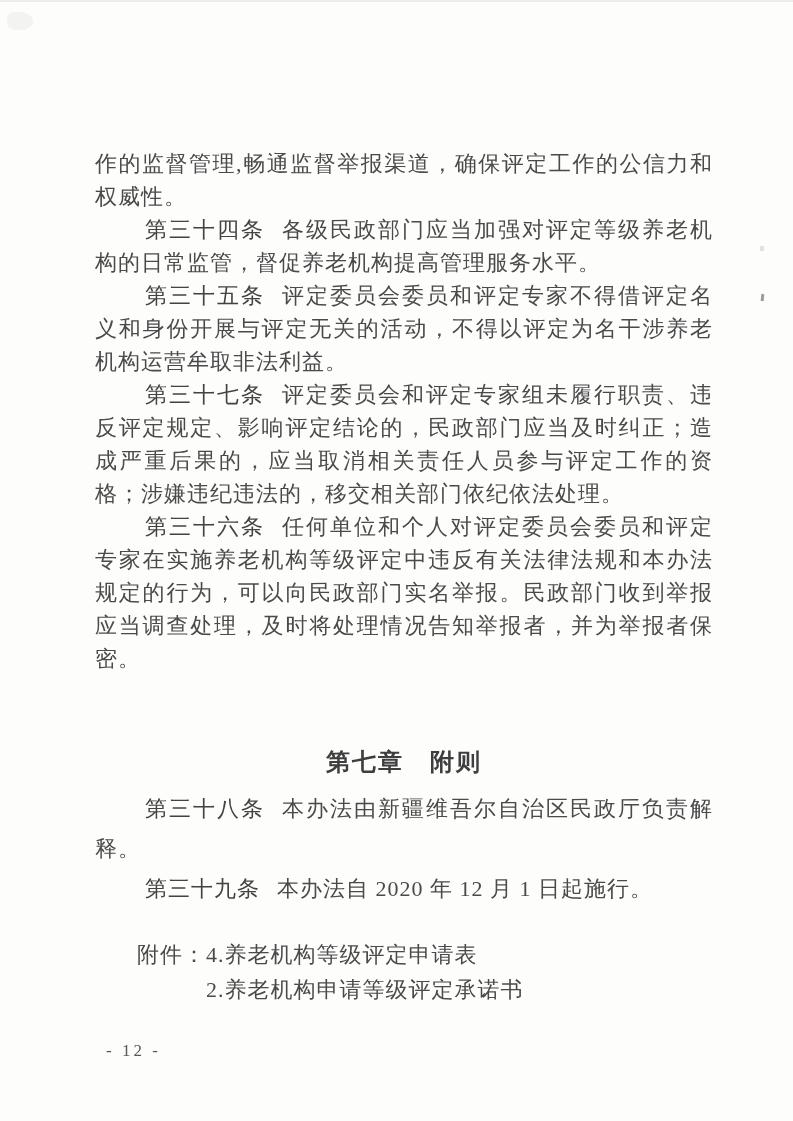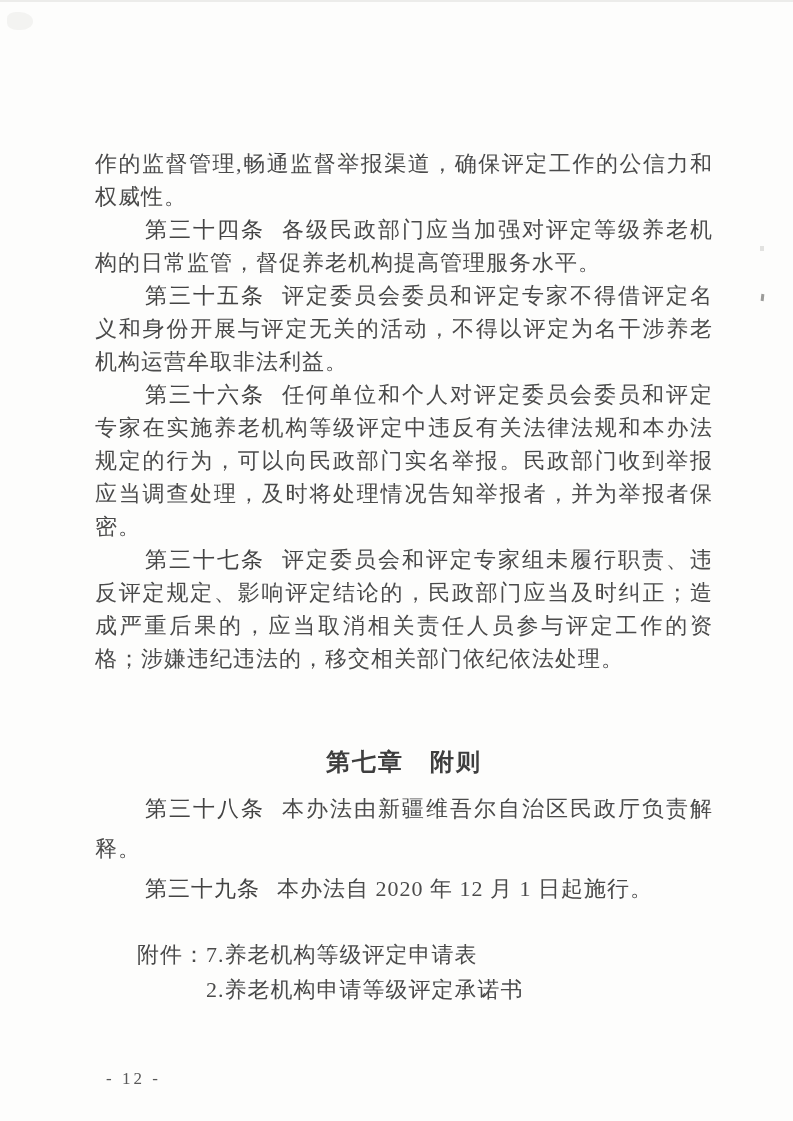--- a/index.html
+++ b/index.html
@@ -77,56 +77,55 @@
     color: #4a4a4a;
   }
   .att-items { flex: 1 1 auto; }
   .page-number {
     position: absolute;
     left: 106px; top: 1041px;
     font-size: 17px;
     line-height: 20px;
     color: #585858;
     letter-spacing: 3px;
-    margin-top: 28px;
   }
 </style>
 </head>
 <body>
 
 <div class="page">
 
   <div class="scan-edge-top"></div>
   <div class="smudge"></div>
   <div class="tick-1"></div>
   <div class="tick-2"></div>
 
   <div class="content">
 
     <p class="para"><span>作的监督管理,畅通监督举报渠道，确保评定工作的公信力和权威性。</span></p>
 
     <p class="para indented"><span class="article-label">第三十四条</span><span>各级民政部门应当加强对评定等级养老机构的日常监管，督促养老机构提高管理服务水平。</span></p>
 
     <p class="para indented"><span class="article-label">第三十五条</span><span>评定委员会委员和评定专家不得借评定名义和身份开展与评定无关的活动，不得以评定为名干涉养老机构运营牟取非法利益。</span></p>
 
+    <p class="para indented"><span class="article-label">第三十七条</span><span>评定委员会和评定专家组未履行职责、违反评定规定、影响评定结论的，民政部门应当及时纠正；造成严重后果的，应当取消相关责任人员参与评定工作的资格；涉嫌违纪违法的，移交相关部门依纪依法处理。</span></p>
+
     <p class="para indented"><span class="article-label">第三十六条</span><span>任何单位和个人对评定委员会委员和评定专家在实施养老机构等级评定中违反有关法律法规和本办法规定的行为，可以向民政部门实名举报。民政部门收到举报应当调查处理，及时将处理情况告知举报者，并为举报者保密。</span></p>
-
-    <p class="para indented"><span class="article-label">第三十七条</span><span>评定委员会和评定专家组未履行职责、违反评定规定、影响评定结论的，民政部门应当及时纠正；造成严重后果的，应当取消相关责任人员参与评定工作的资格；涉嫌违纪违法的，移交相关部门依纪依法处理。</span></p>
 
     <h2 class="chapter-heading">第七章　附则</h2>
 
     <div class="closing">
       <p class="para indented"><span class="article-label">第三十八条</span><span>本办法由新疆维吾尔自治区民政厅负责解释。</span></p>
       <p class="para indented"><span class="article-label">第三十九条</span><span>本办法自 2020 年 12 月 1 日起施行。</span></p>
     </div>
 
     <div class="attachments">
       <span class="att-label">附件：</span>
       <div class="att-items">
-        <div>7.养老机构等级评定申请表</div>
+        <div>4.养老机构等级评定申请表</div>
         <div>2.养老机构申请等级评定承诺书</div>
       </div>
     </div>
 
   </div>
 
   <div class="page-number">- 12 -</div>
 
 </div>
 

